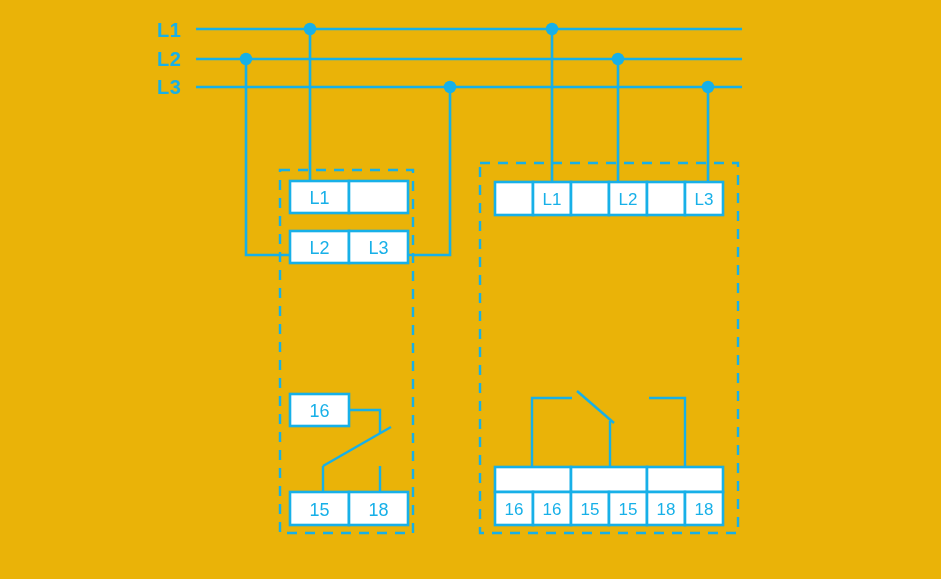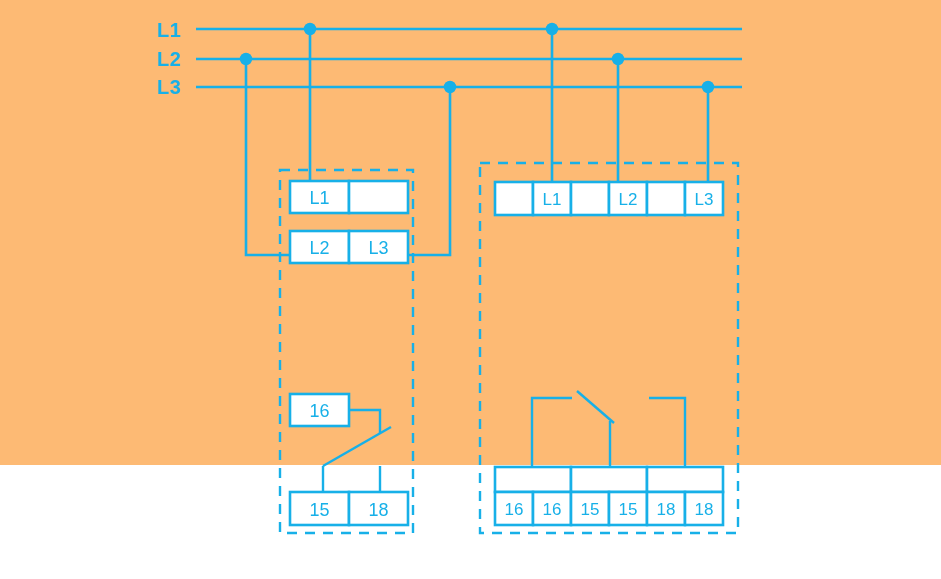--- a/index.html
+++ b/index.html
@@ -9,22 +9,22 @@
   }
   body {
     width: 941px;
     height: 579px;
     font-family: "Liberation Sans", sans-serif;
     overflow: hidden;
   }
   #diagram-root {
     position: relative;
     width: 941px;
-    height: 465px;
-    background: #fdba74;
+    height: 579px;
+    background: #eab308;
   }
   svg#schematic {
     display: block;
     width: 941px;
     height: 579px;
   }
   .bus-line, .wire {
     stroke: #17b0e8;
     stroke-width: 2.6;
     fill: none;

